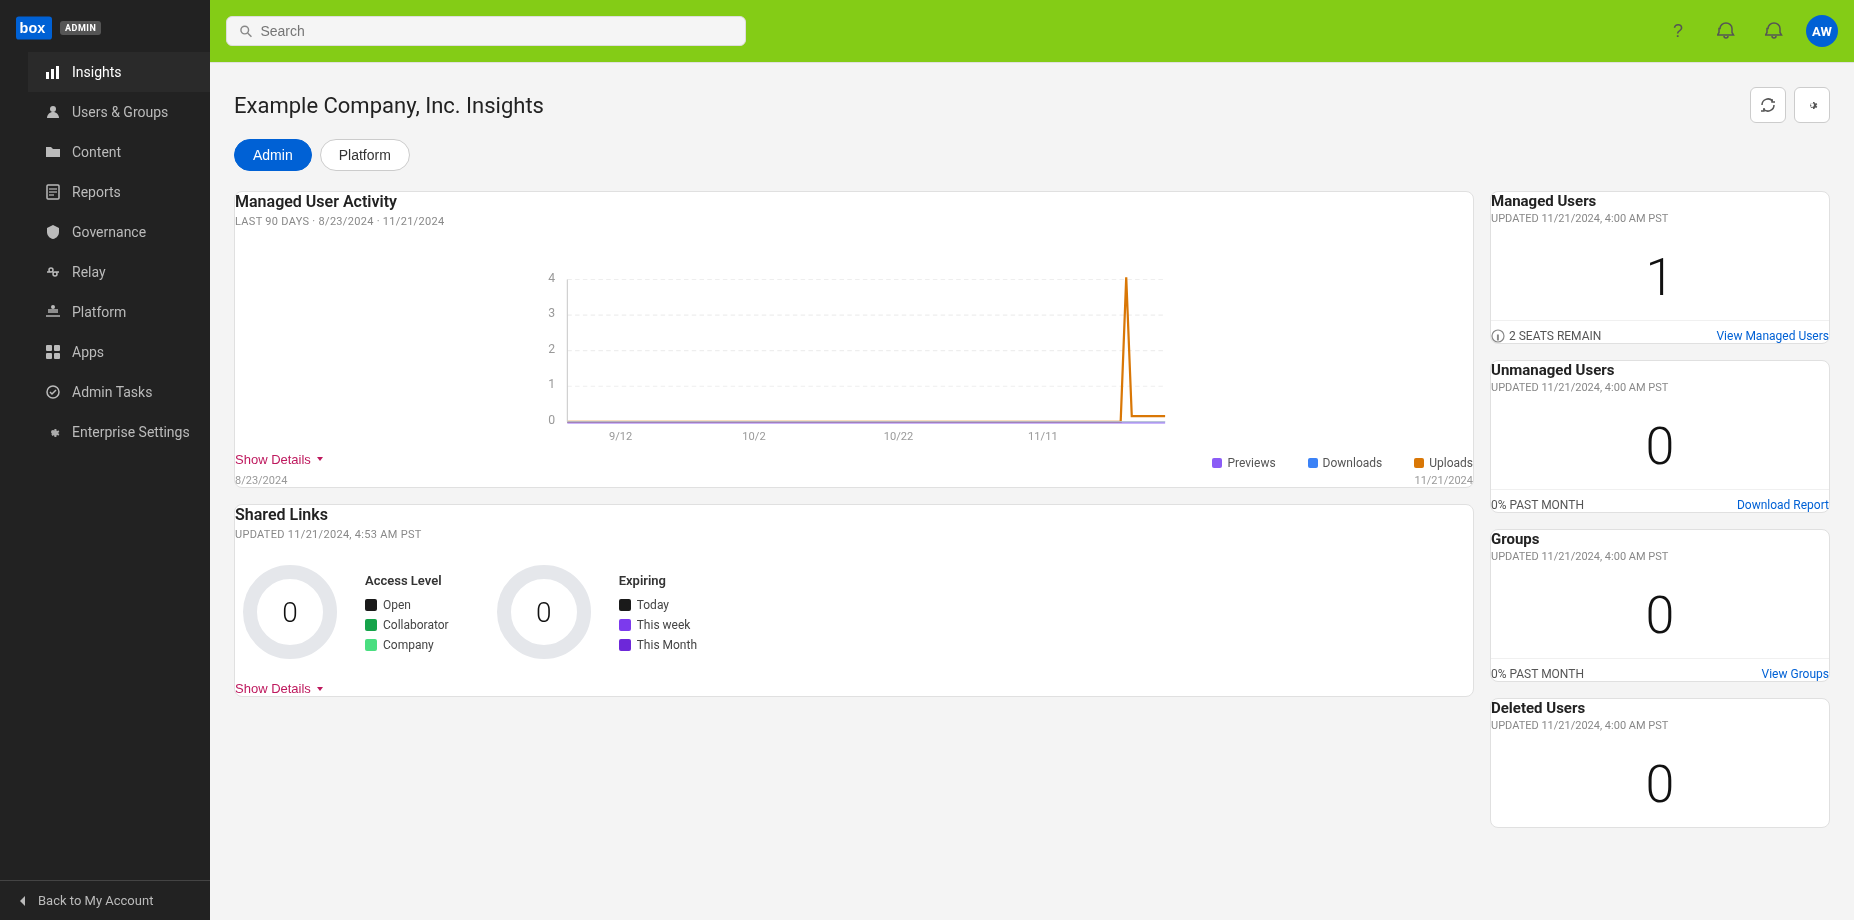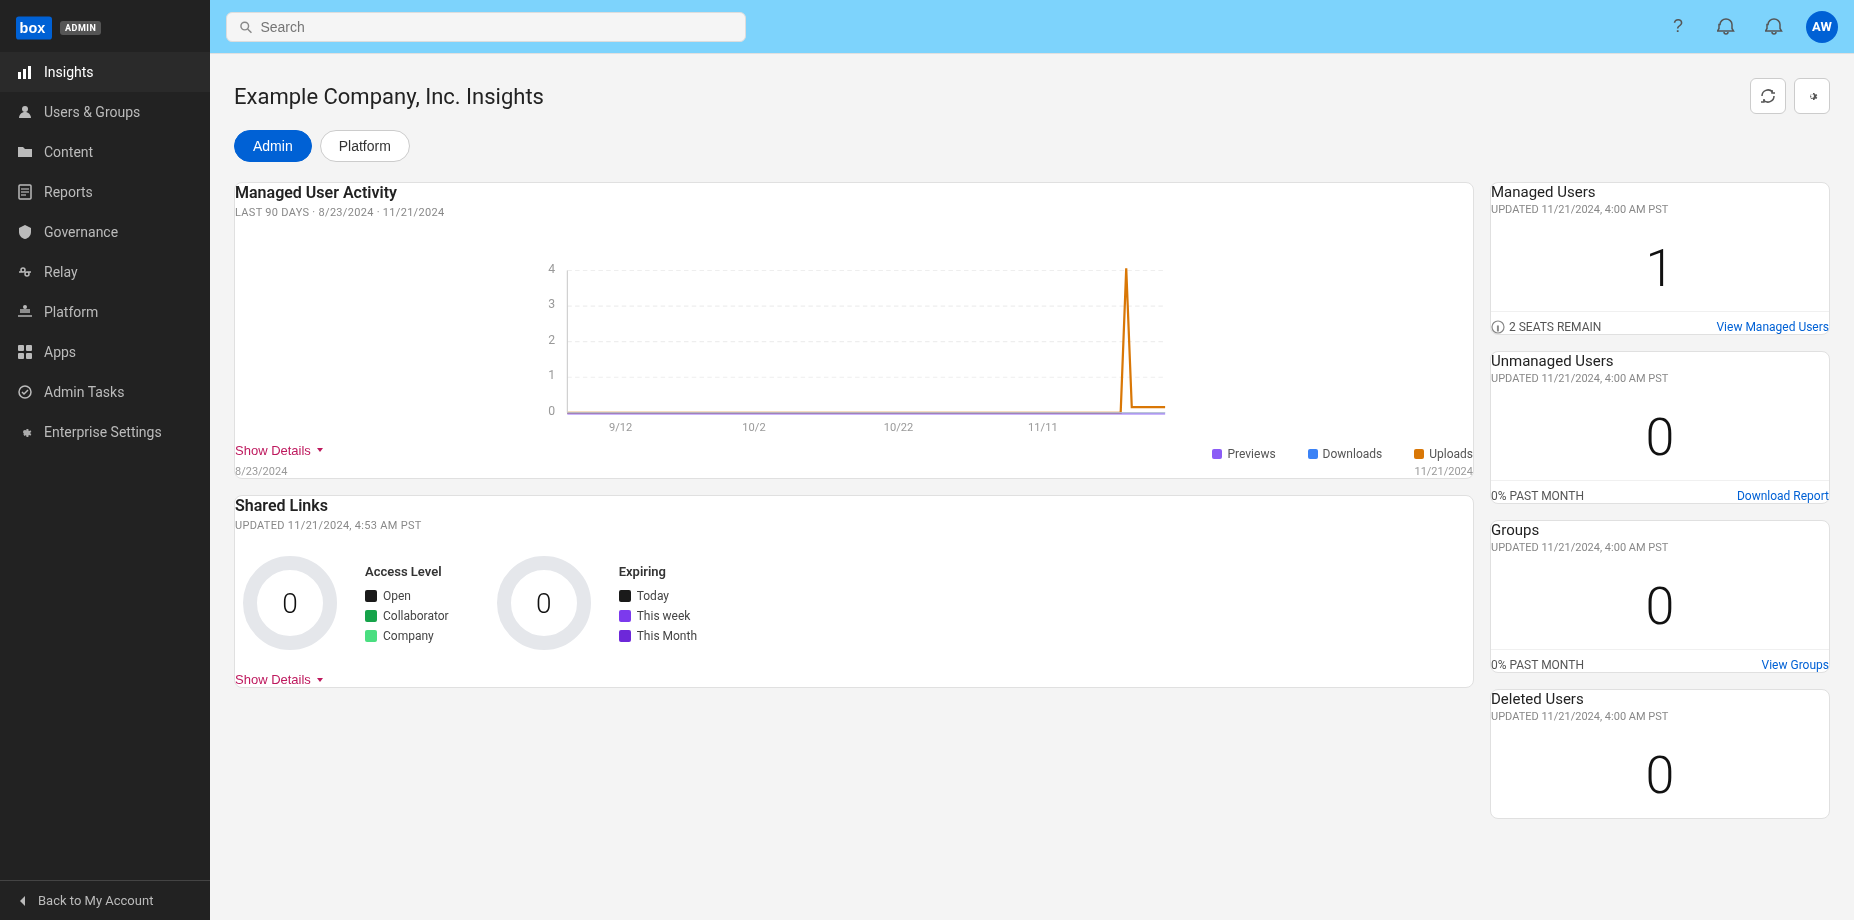--- a/index.html
+++ b/index.html
@@ -30,21 +30,21 @@
     .admin-badge {
       background: #555;
       color: #fff;
       font-size: 9px;
       font-weight: 700;
       padding: 2px 5px;
       border-radius: 3px;
       text-transform: uppercase;
       letter-spacing: 0.5px;
     }
-    .sidebar-nav { flex: 1; }
+    .sidebar-nav { flex: 1; padding-left: 28px; }
     .nav-item {
       display: flex;
       align-items: center;
       gap: 10px;
       padding: 11px 16px;
       cursor: pointer;
       color: #bbb;
       font-size: 14px;
       font-weight: 400;
       transition: background 0.15s;
@@ -69,22 +69,22 @@
     .main {
       flex: 1;
       display: flex;
       flex-direction: column;
       overflow: hidden;
       background: #f4f4f4;
     }
 
     
     .header {
-      background: #7dd3fc;
-      height: 54px;
+      background: #84cc16;
+      height: 63px;
       display: flex;
       align-items: center;
       padding: 0 16px;
       border-bottom: 1px solid #e0e0e0;
       gap: 11px;
     }
     .search-bar {
       flex: 1;
       max-width: 520px;
       display: flex;
@@ -261,21 +261,21 @@
       display: flex;
       align-items: center;
       justify-content: space-between;
       margin-top: 4px;
     }
 
     
     .stat-card { position: relative; }
     .stat-label {
       font-size: 15px;
-      font-weight: 400;
+      font-weight: 700;
       color: #222;
       margin-bottom: 2px;
     }
     .stat-updated {
       font-size: 11px;
       color: #888;
       text-transform: uppercase;
       margin-bottom: 12px;
     }
     .stat-number {

